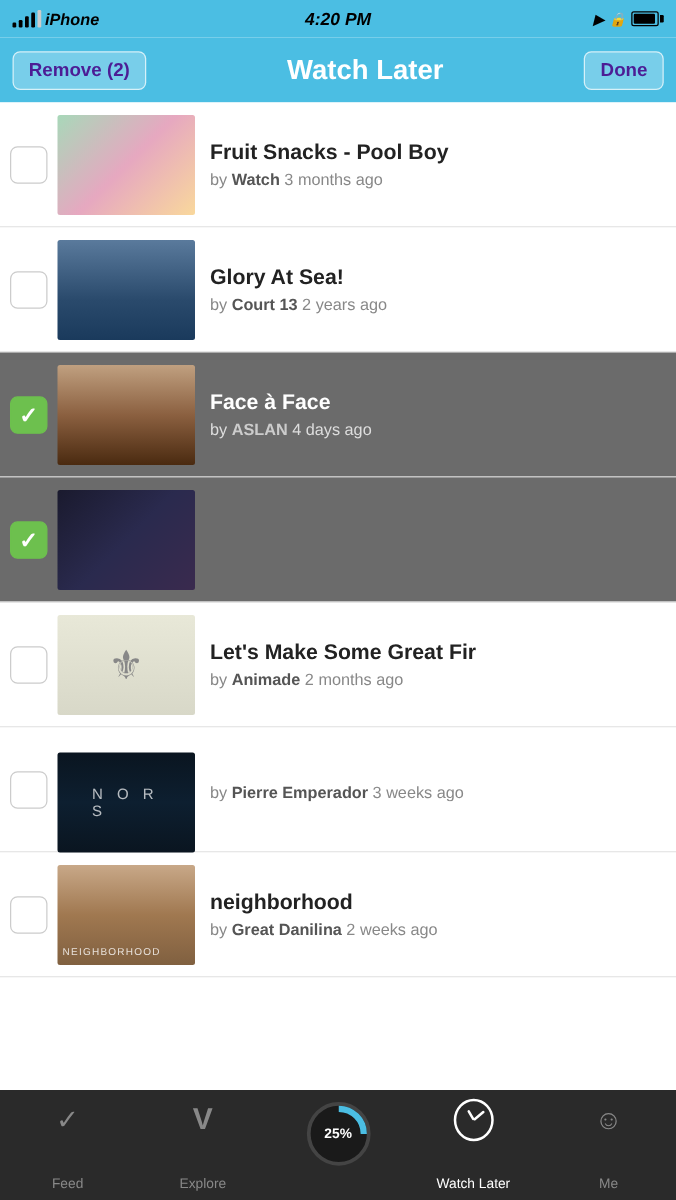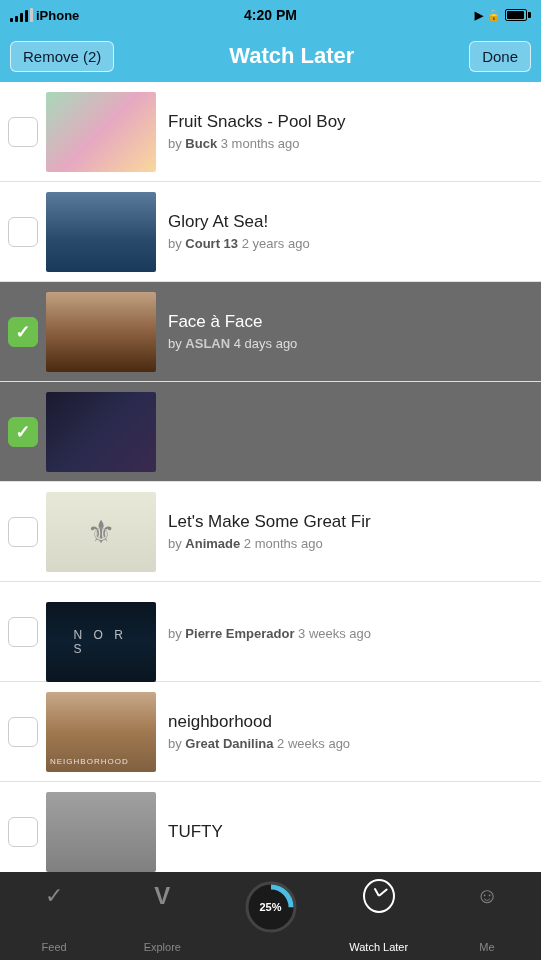--- a/index.html
+++ b/index.html
@@ -16,42 +16,43 @@
     .status-bar {
       height: 30px;
       background: #4BBEE3;
       display: flex;
       align-items: center;
       justify-content: space-between;
       padding: 0 10px;
       color: #000;
       font-size: 13px;
       font-weight: bold;
+      font-style: italic;
     }
     .status-bar .left { display: flex; align-items: center; gap: 3px; }
     .status-bar .center { position: absolute; left: 50%; transform: translateX(-50%); font-size: 14px; font-weight: bold; text-align: right; }
     .status-bar .right { display: flex; align-items: center; gap: 4px; margin-left: auto; }
 
     
     .nav-bar {
       height: 52px;
       background: #4BBEE3;
       display: flex;
       align-items: center;
       justify-content: space-between;
       padding: 0 10px;
     }
     .nav-btn {
       background: rgba(255,255,255,0.25);
       border: 1.5px solid rgba(255,255,255,0.7);
       border-radius: 6px;
-      color: #0f172a;
+      color: #4c1d95;
       font-size: 15px;
       padding: 6px 12px;
-      font-weight: 400;
+      font-weight: 700;
     }
     .nav-title {
       color: #fff;
       font-size: 22px;
       font-weight: bold;
     }
 
     
     .list {
       background: #fff;
@@ -97,21 +98,21 @@
       margin-right: 12px;
       overflow: hidden;
       border-radius: 2px;
     }
     .item-info {
       flex: 1;
       overflow: hidden;
     }
     .item-title {
       font-size: 17px;
-      font-weight: normal;
+      font-weight: bold;
       color: #fff;
       white-space: nowrap;
       overflow: hidden;
       text-overflow: ellipsis;
     }
     .item-title.dark { color: #222; }
     .item-sub {
       font-size: 13px;
       color: #ddd;
       margin-top: 4px;
@@ -326,21 +327,21 @@
   <span class="nav-title">Watch Later</span>
   <button class="nav-btn">Done</button>
 </div>
 
 <div class="list" id="list-container">
 <div class="list-item">
       <div class="checkbox"></div>
       <div class="thumb thumb-fruit" style="position: relative;"></div>
       <div class="item-info">
         <div class="item-title dark">Fruit Snacks - Pool Boy</div>
-        <div class="item-sub dark">by <strong>Buck</strong> 3 months ago</div>
+        <div class="item-sub dark">by <strong>Watch</strong> 3 months ago</div>
       </div>
     </div>
     <div class="list-item">
       <div class="checkbox"></div>
       <div class="thumb thumb-glory" style="position: relative;"></div>
       <div class="item-info">
         <div class="item-title dark">Glory At Sea!</div>
         <div class="item-sub dark">by <strong>Court 13</strong> 2 years ago</div>
       </div>
     </div>
@@ -380,27 +381,20 @@
       </div>
     </div>
     <div class="list-item">
       <div class="checkbox"></div>
       <div class="thumb thumb-neighborhood" style="position: relative;">
         <span class="neighborhood-text">NEIGHBORHOOD</span>
       </div>
       <div class="item-info">
         <div class="item-title dark">neighborhood</div>
         <div class="item-sub dark">by <strong>Great Danilina</strong> 2 weeks ago</div>
-      </div>
-    </div>
-    <div class="list-item">
-      <div class="checkbox"></div>
-      <div class="thumb thumb-tufty" style="position: relative;"></div>
-      <div class="item-info">
-        <div class="item-title dark">TUFTY</div>
       </div>
     </div>
   </div>
 
 <div class="tab-bar">
 
   <div class="tab-item">
     <div class="tab-icon">
       <span style="font-size:22px;color:#888;">✓</span>
     </div>

